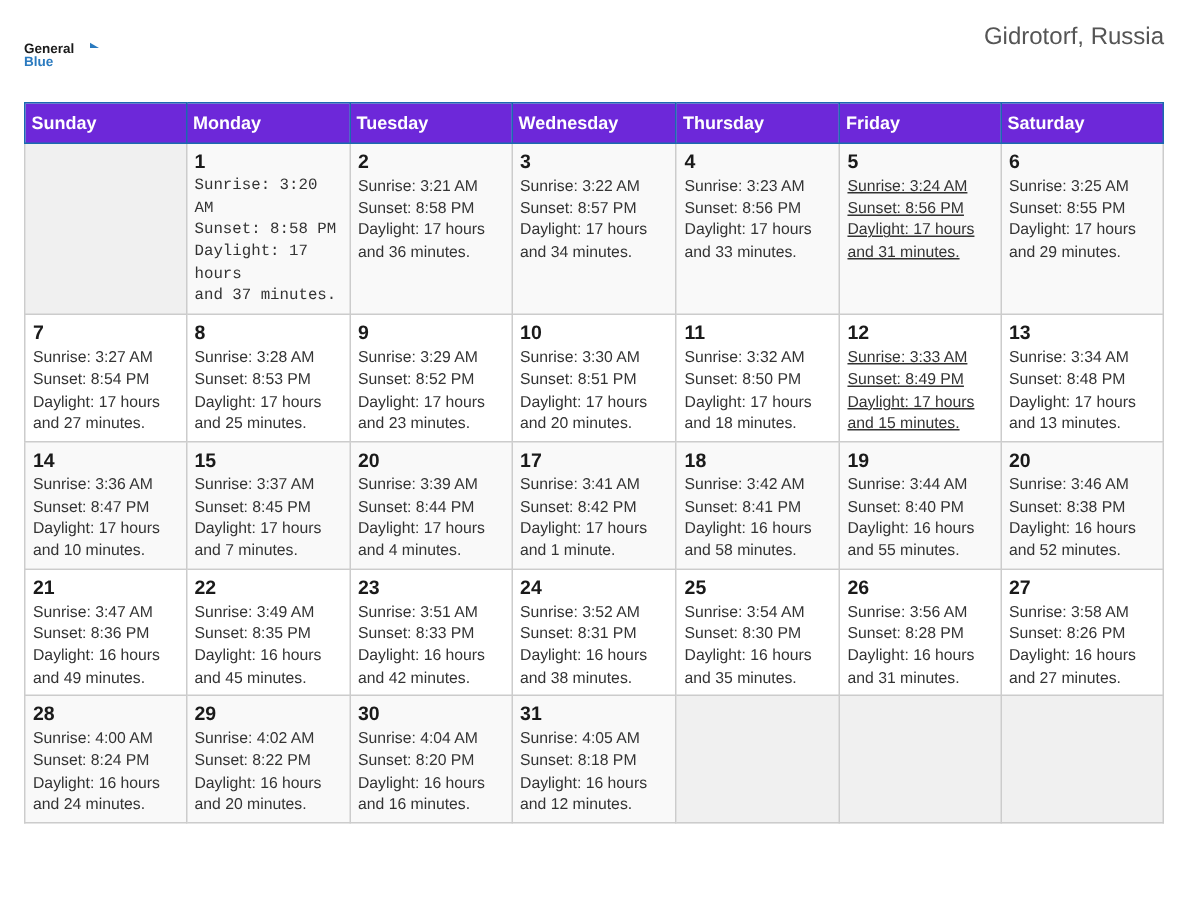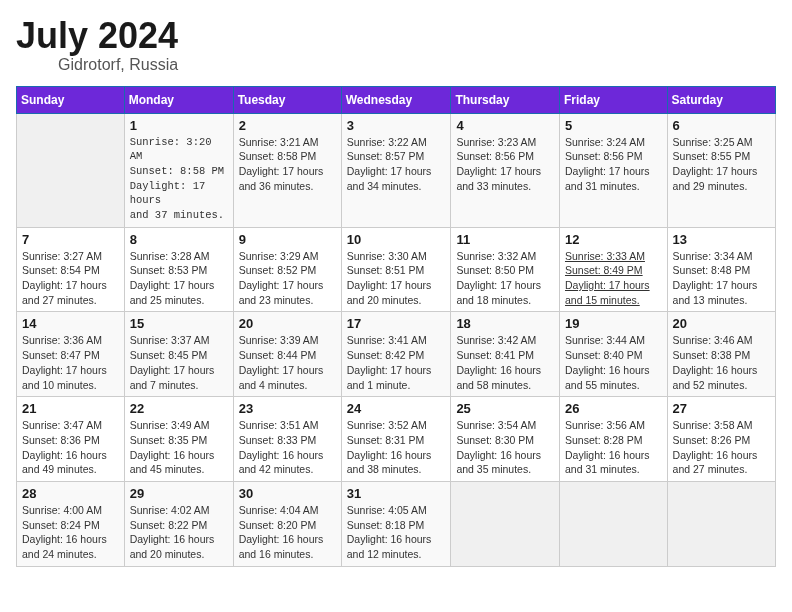--- a/index.html
+++ b/index.html
@@ -70,22 +70,28 @@
       line-height: 1.4;
     }
     .empty-cell {
       background: #f0f0f0 !important;
     }
   </style>
 </head>
 <body>
 
 <div class="header">
+  <div class="logo">
+  <svg width="50" height="40" viewBox="0 0 100 40">
+    <text x="0" y="18" font-family="Arial" font-size="18" font-weight="bold" fill="#1a1a1a">General</text>
+    <polygon points="88,5 100,12 88,12" fill="#2a7abf"></polygon>
+    <text x="0" y="36" font-family="Arial" font-size="18" font-weight="bold" fill="#2a7abf">Blue</text>
+  </svg>
+</div>
   <div class="title-block">
-    <div class="month-title">July 2024</div>
     <div class="location-title">Gidrotorf, Russia</div>
   </div>
 </div>
 
 <table>
   <thead>
     <tr id="weekday-header">
         <th>Sunday</th>
         <th>Monday</th>
         <th>Tuesday</th>
@@ -121,21 +127,21 @@
         </td>
         <td>
           <div class="day-number">4</div>
           <div class="day-info" style="white-space: pre-line;">Sunrise: 3:23 AM
 Sunset: 8:56 PM
 Daylight: 17 hours
 and 33 minutes.</div>
         </td>
         <td>
           <div class="day-number">5</div>
-          <div class="day-info" style="white-space: pre-line;">Sunrise: 3:24 AM
+          <div class="day-info" style="white-space: pre-line; text-decoration: underline;">Sunrise: 3:24 AM
 Sunset: 8:56 PM
 Daylight: 17 hours
 and 31 minutes.</div>
         </td>
         <td>
           <div class="day-number">6</div>
           <div class="day-info" style="white-space: pre-line;">Sunrise: 3:25 AM
 Sunset: 8:55 PM
 Daylight: 17 hours
 and 29 minutes.</div>

